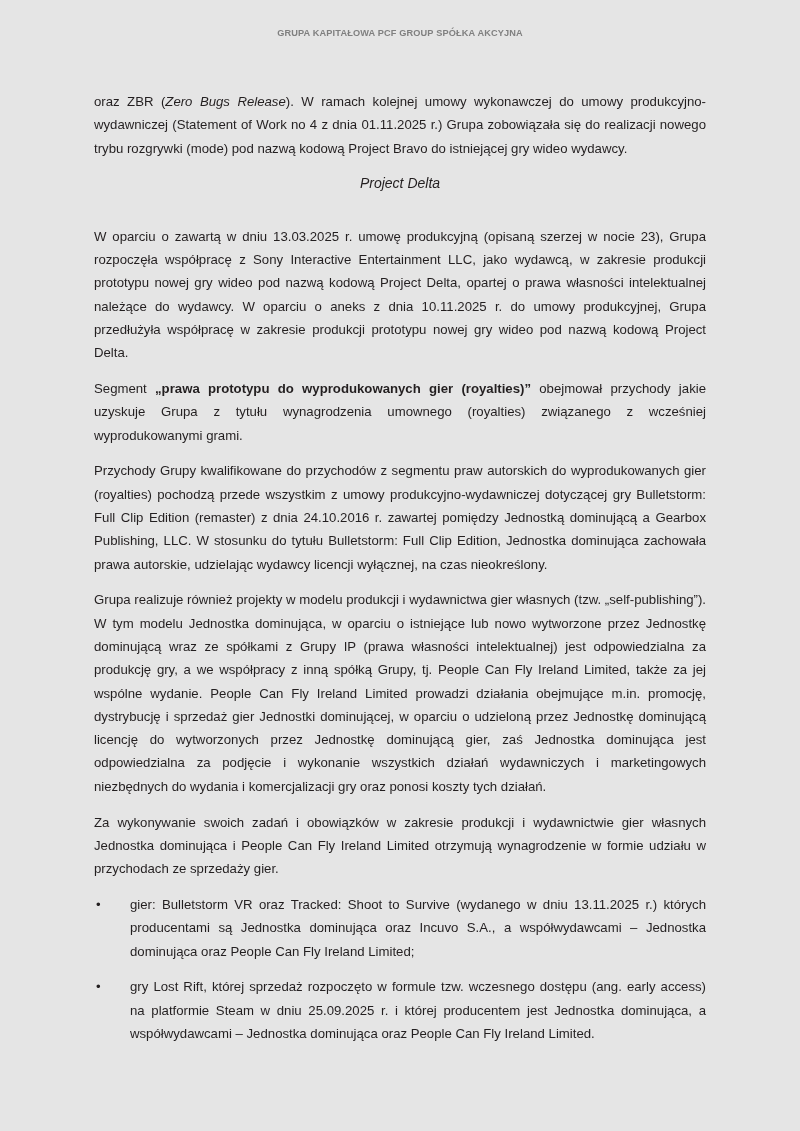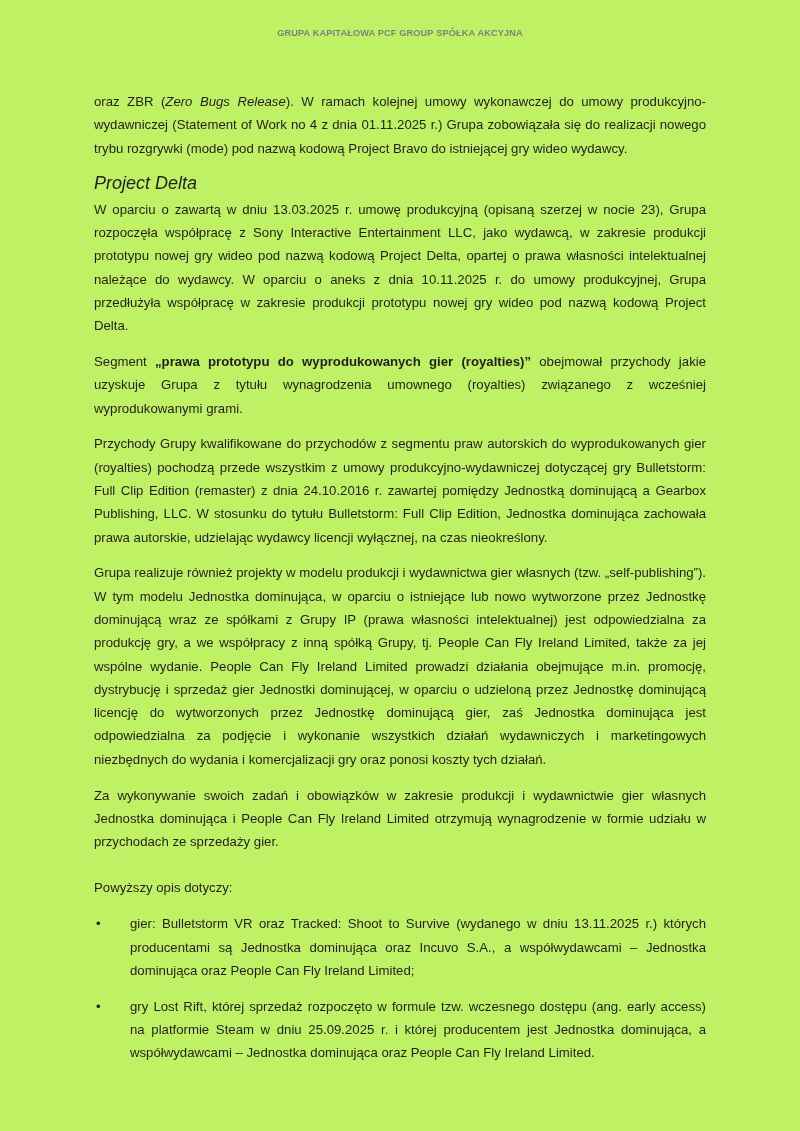--- a/index.html
+++ b/index.html
@@ -10,21 +10,21 @@
   }
   body {
     font-family: "Liberation Sans", sans-serif;
     color: #231f20;
   }
   .page {
     position: relative;
     width: 800px;
     height: 1131px;
     margin: 0 auto;
-    background: #bef264;
+    background: #e5e5e5;
     box-sizing: border-box;
     overflow: hidden;
   }
 
   
   .doc-header {
     position: absolute;
     top: 26px;
     left: 0;
     right: 0;
@@ -60,25 +60,25 @@
     margin: 0 0 12.5px 0;
     font-size: 13.2px;
     line-height: 23.3px;
     text-align: justify;
     text-justify: inter-word;
     color: #231f20;
     hyphens: none;
   }
 
   p.heading-italic {
-    margin: 0 0 2px 0;
-    font-size: 18px;
+    margin: 0 0 29px 0;
+    font-size: 14px;
     line-height: 23.3px;
     font-style: italic;
-    text-align: left;
+    text-align: center;
     color: #231f20;
   }
 
   p.para.spaced-before {
     margin-top: 23px;
   }
 
   .b { font-weight: bold; }
   .i { font-style: italic; }
 
@@ -138,21 +138,20 @@
 
     <p class="para"><span>Segment </span><span class="b">„prawa prototypu do wyprodukowanych gier (royalties)”</span><span> obejmował przychody jakie uzyskuje Grupa z tytułu wynagrodzenia umownego (royalties) związanego z wcześniej wyprodukowanymi grami.</span></p>
 
     <p class="para">Przychody Grupy kwalifikowane do przychodów z segmentu praw autorskich do wyprodukowanych gier (royalties) pochodzą przede wszystkim z umowy produkcyjno-wydawniczej dotyczącej gry Bulletstorm: Full Clip Edition (remaster) z dnia 24.10.2016 r. zawartej pomiędzy Jednostką dominującą a Gearbox Publishing, LLC. W stosunku do tytułu Bulletstorm: Full Clip Edition, Jednostka dominująca zachowała prawa autorskie, udzielając wydawcy licencji wyłącznej, na czas nieokreślony.</p>
 
 
     <p class="para">Grupa realizuje również projekty w modelu produkcji i wydawnictwa gier własnych (tzw. „self-publishing”). W tym modelu Jednostka dominująca, w oparciu o istniejące lub nowo wytworzone przez Jednostkę dominującą wraz ze spółkami z Grupy IP (prawa własności intelektualnej) jest odpowiedzialna za produkcję gry, a we współpracy z inną spółką Grupy, tj. People Can Fly Ireland Limited, także za jej wspólne wydanie. People Can Fly Ireland Limited prowadzi działania obejmujące m.in. promocję, dystrybucję i sprzedaż gier Jednostki dominującej, w oparciu o udzieloną przez Jednostkę dominującą licencję do wytworzonych przez Jednostkę dominującą gier, zaś Jednostka dominująca jest odpowiedzialna za podjęcie i wykonanie wszystkich działań wydawniczych i marketingowych niezbędnych do wydania i komercjalizacji gry oraz ponosi koszty tych działań.</p>
 
     <p class="para">Za wykonywanie swoich zadań i obowiązków w zakresie produkcji i wydawnictwie gier własnych Jednostka dominująca i People Can Fly Ireland Limited otrzymują wynagrodzenie w formie udziału w przychodach ze sprzedaży gier.</p>
 
-    <p class="para spaced-before">Powyższy opis dotyczy:</p>
 
     <ul class="bullets">
       <li>
         <span class="bullet-dot">•</span>
         <span>gier: Bulletstorm VR oraz Tracked: Shoot to Survive (wydanego w dniu 13.11.2025 r.) których producentami są Jednostka dominująca oraz Incuvo S.A., a współwydawcami – Jednostka dominująca oraz People Can Fly Ireland Limited;</span>
       </li>
       <li>
         <span class="bullet-dot">•</span>
         <span>gry Lost Rift, której sprzedaż rozpoczęto w formule tzw. wczesnego dostępu (ang. early access) na platformie Steam w dniu 25.09.2025 r. i której producentem jest Jednostka dominująca, a współwydawcami – Jednostka dominująca oraz People Can Fly Ireland Limited.</span>
       </li>

